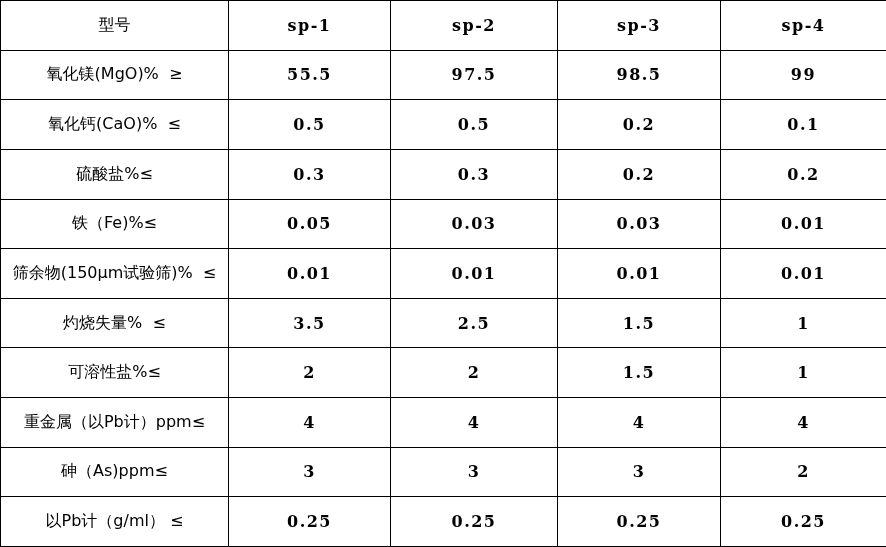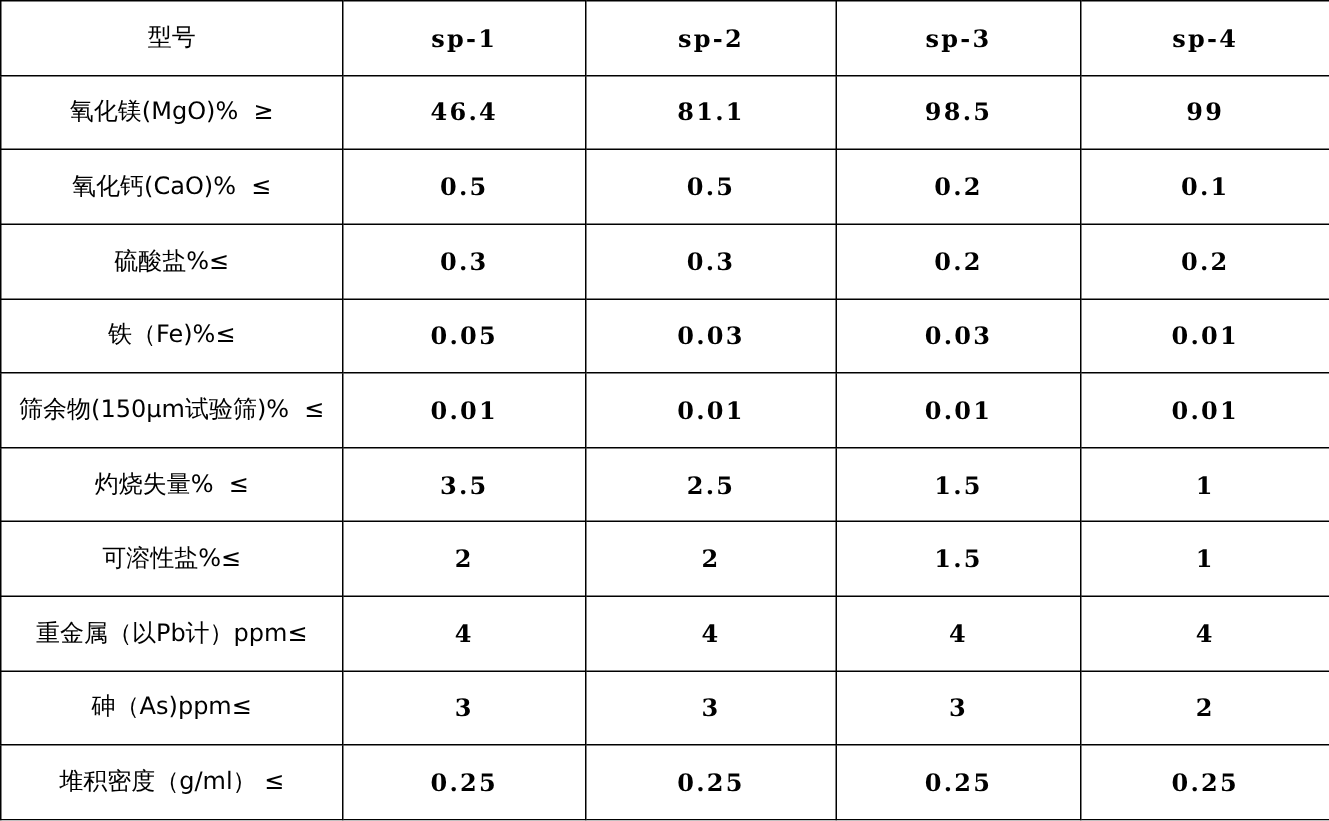--- a/index.html
+++ b/index.html
@@ -57,22 +57,22 @@
     <tr>
       <td class="label-cell">型号</td>
       <td class="num-cell">sp-1</td>
       <td class="num-cell">sp-2</td>
       <td class="num-cell">sp-3</td>
       <td class="num-cell">sp-4</td>
     </tr>
 
     <tr>
       <td class="label-cell">氧化镁(MgO)%  ≥</td>
-      <td class="num-cell">46.4</td>
-      <td class="num-cell">81.1</td>
+      <td class="num-cell">55.5</td>
+      <td class="num-cell">97.5</td>
       <td class="num-cell">98.5</td>
       <td class="num-cell">99</td>
     </tr>
 
     <tr>
       <td class="label-cell">氧化钙(CaO)%  ≤</td>
       <td class="num-cell">0.5</td>
       <td class="num-cell">0.5</td>
       <td class="num-cell">0.2</td>
       <td class="num-cell">0.1</td>
@@ -130,20 +130,20 @@
 
     <tr>
       <td class="label-cell">砷（As)ppm≤</td>
       <td class="num-cell">3</td>
       <td class="num-cell">3</td>
       <td class="num-cell">3</td>
       <td class="num-cell">2</td>
     </tr>
 
     <tr>
-      <td class="label-cell">堆积密度（g/ml） ≤</td>
+      <td class="label-cell">以Pb计（g/ml） ≤</td>
       <td class="num-cell">0.25</td>
       <td class="num-cell">0.25</td>
       <td class="num-cell">0.25</td>
       <td class="num-cell">0.25</td>
     </tr>
   </tbody>
 </table>
 
 </body></html>

